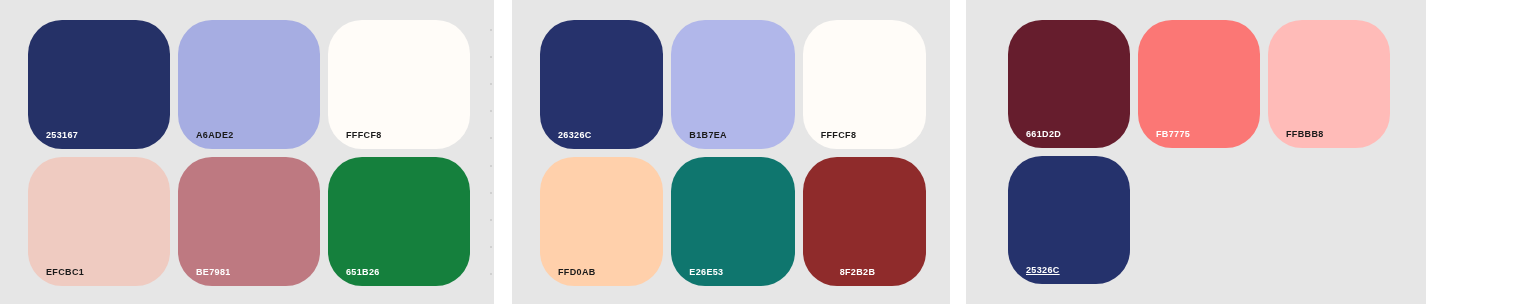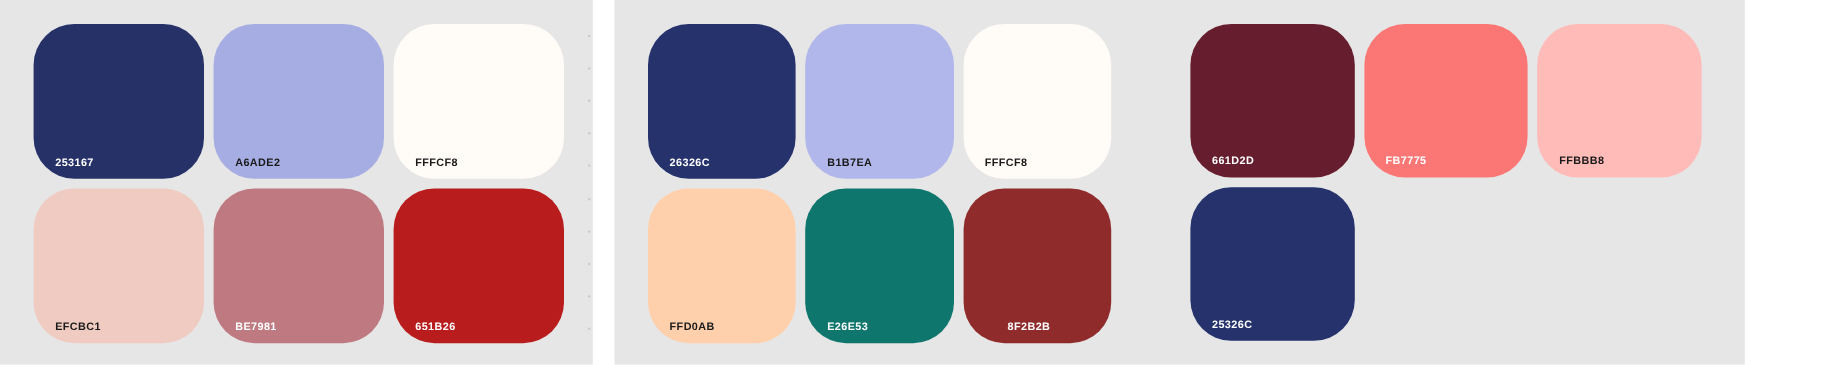--- a/index.html
+++ b/index.html
@@ -26,22 +26,22 @@
 
   .palette-panel {
     position: relative;
     background: #e6e6e6;
     height: 304px;
     box-sizing: border-box;
     flex: 0 0 auto;
   }
 
   .panel-1 { width: 494px; margin-right: 18px; }
-  .panel-2 { width: 438px; }
-  .panel-3 { width: 504px; }
+  .panel-2 { width: 438px; margin-right: 16px; }
+  .panel-3 { width: 460px; }
 
   .swatch-grid {
     position: absolute;
     left: 28px;
     top: 20px;
     right: 24px;
     bottom: 18px;
     display: grid;
     grid-template-columns: repeat(3, 1fr);
     grid-template-rows: repeat(2, 1fr);
@@ -110,21 +110,21 @@
       </div>
       <div class="swatch" style="background: rgb(255, 252, 248);">
         <span class="swatch-label" style="color: rgb(26, 26, 26);">FFFCF8</span>
       </div>
       <div class="swatch" style="background: rgb(239, 203, 193);">
         <span class="swatch-label" style="color: rgb(26, 26, 26);">EFCBC1</span>
       </div>
       <div class="swatch" style="background: rgb(190, 121, 129);">
         <span class="swatch-label" style="color: rgb(255, 255, 255);">BE7981</span>
       </div>
-      <div class="swatch" style="background: #b91c1c; padding-left: 45px;">
+      <div class="swatch" style="background: #15803d; padding-left: 45px;">
         <span class="swatch-label" style="color: rgb(255, 255, 255);">651B26</span>
       </div>
     </div>
     <div class="tick-rail">
         <span class="tick-mark" style="background: rgb(201, 201, 201);"></span>
         <span class="tick-mark" style="background: rgb(201, 201, 201);"></span>
         <span class="tick-mark" style="background: rgb(201, 201, 201);"></span>
         <span class="tick-mark" style="background: rgb(201, 201, 201);"></span>
         <span class="tick-mark" style="background: rgb(201, 201, 201);"></span>
         <span class="tick-mark" style="background: rgb(201, 201, 201);"></span>
@@ -163,18 +163,18 @@
       <div class="swatch" style="background: rgb(102, 29, 45);">
         <span class="swatch-label" style="color: rgb(255, 255, 255);">661D2D</span>
       </div>
       <div class="swatch" style="background: rgb(251, 119, 117);">
         <span class="swatch-label" style="color: rgb(255, 255, 255);">FB7775</span>
       </div>
       <div class="swatch" style="background: rgb(255, 187, 184);">
         <span class="swatch-label" style="color: rgb(26, 26, 26);">FFBBB8</span>
       </div>
       <div class="swatch" style="background: rgb(37, 50, 108);">
-        <span class="swatch-label" style="color: rgb(255, 255, 255);">25326C</span>
+        <span class="swatch-label" style="color: rgb(255, 255, 255); text-decoration: underline;">25326C</span>
       </div>
     </div>
   </div>
 
 </div>
 
 </body></html>

